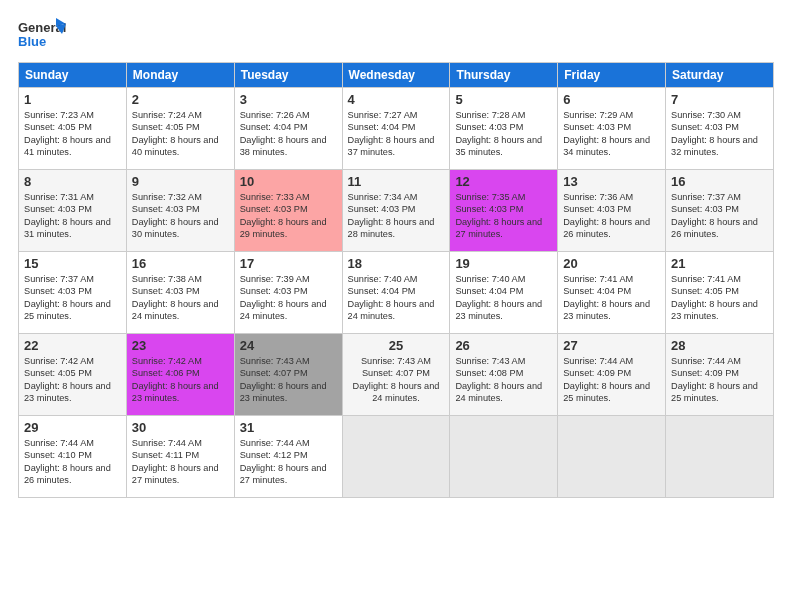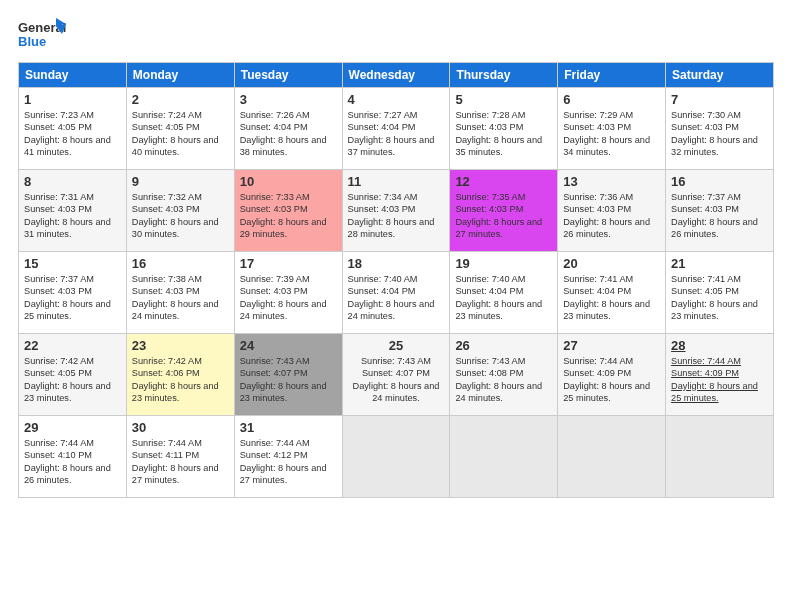--- a/index.html
+++ b/index.html
@@ -149,26 +149,26 @@
           <td style="background: rgb(255, 255, 255);"><span class="day-num">15</span><span class="cell-text">Sunrise: 7:37 AM<br>Sunset: 4:03 PM<br>Daylight: 8 hours and 25 minutes.</span></td>
           <td style="background: rgb(255, 255, 255);"><span class="day-num">16</span><span class="cell-text">Sunrise: 7:38 AM<br>Sunset: 4:03 PM<br>Daylight: 8 hours and 24 minutes.</span></td>
           <td style="background: rgb(255, 255, 255);"><span class="day-num">17</span><span class="cell-text">Sunrise: 7:39 AM<br>Sunset: 4:03 PM<br>Daylight: 8 hours and 24 minutes.</span></td>
           <td style="background: rgb(255, 255, 255);"><span class="day-num">18</span><span class="cell-text">Sunrise: 7:40 AM<br>Sunset: 4:04 PM<br>Daylight: 8 hours and 24 minutes.</span></td>
           <td style="background: rgb(255, 255, 255);"><span class="day-num">19</span><span class="cell-text">Sunrise: 7:40 AM<br>Sunset: 4:04 PM<br>Daylight: 8 hours and 23 minutes.</span></td>
           <td style="background: rgb(255, 255, 255); margin-left: 20px;"><span class="day-num">20</span><span class="cell-text">Sunrise: 7:41 AM<br>Sunset: 4:04 PM<br>Daylight: 8 hours and 23 minutes.</span></td>
           <td style="background: rgb(255, 255, 255);"><span class="day-num">21</span><span class="cell-text">Sunrise: 7:41 AM<br>Sunset: 4:05 PM<br>Daylight: 8 hours and 23 minutes.</span></td>
         </tr>
         <tr>
           <td style="background: rgb(245, 245, 245);"><span class="day-num">22</span><span class="cell-text">Sunrise: 7:42 AM<br>Sunset: 4:05 PM<br>Daylight: 8 hours and 23 minutes.</span></td>
-          <td style="background: #fef9c3;"><span class="day-num">23</span><span class="cell-text">Sunrise: 7:42 AM<br>Sunset: 4:06 PM<br>Daylight: 8 hours and 23 minutes.</span></td>
+          <td style="background: #d946ef;"><span class="day-num">23</span><span class="cell-text">Sunrise: 7:42 AM<br>Sunset: 4:06 PM<br>Daylight: 8 hours and 23 minutes.</span></td>
           <td style="background: #a3a3a3;"><span class="day-num">24</span><span class="cell-text">Sunrise: 7:43 AM<br>Sunset: 4:07 PM<br>Daylight: 8 hours and 23 minutes.</span></td>
           <td style="background: rgb(245, 245, 245); text-align: center;"><span class="day-num">25</span><span class="cell-text">Sunrise: 7:43 AM<br>Sunset: 4:07 PM<br>Daylight: 8 hours and 24 minutes.</span></td>
           <td style="background: rgb(245, 245, 245);"><span class="day-num">26</span><span class="cell-text">Sunrise: 7:43 AM<br>Sunset: 4:08 PM<br>Daylight: 8 hours and 24 minutes.</span></td>
           <td style="background: rgb(245, 245, 245);"><span class="day-num">27</span><span class="cell-text">Sunrise: 7:44 AM<br>Sunset: 4:09 PM<br>Daylight: 8 hours and 25 minutes.</span></td>
-          <td style="background: rgb(245, 245, 245); text-decoration: underline;"><span class="day-num">28</span><span class="cell-text">Sunrise: 7:44 AM<br>Sunset: 4:09 PM<br>Daylight: 8 hours and 25 minutes.</span></td>
+          <td style="background: rgb(245, 245, 245);"><span class="day-num">28</span><span class="cell-text">Sunrise: 7:44 AM<br>Sunset: 4:09 PM<br>Daylight: 8 hours and 25 minutes.</span></td>
         </tr>
         <tr>
           <td style="background: rgb(255, 255, 255);"><span class="day-num">29</span><span class="cell-text">Sunrise: 7:44 AM<br>Sunset: 4:10 PM<br>Daylight: 8 hours and 26 minutes.</span></td>
           <td style="background: rgb(255, 255, 255);"><span class="day-num">30</span><span class="cell-text">Sunrise: 7:44 AM<br>Sunset: 4:11 PM<br>Daylight: 8 hours and 27 minutes.</span></td>
           <td style="background: rgb(255, 255, 255);"><span class="day-num">31</span><span class="cell-text">Sunrise: 7:44 AM<br>Sunset: 4:12 PM<br>Daylight: 8 hours and 27 minutes.</span></td>
           <td class="empty-cell"></td>
           <td class="empty-cell"></td>
           <td class="empty-cell"></td>
           <td class="empty-cell"></td>
         </tr>

